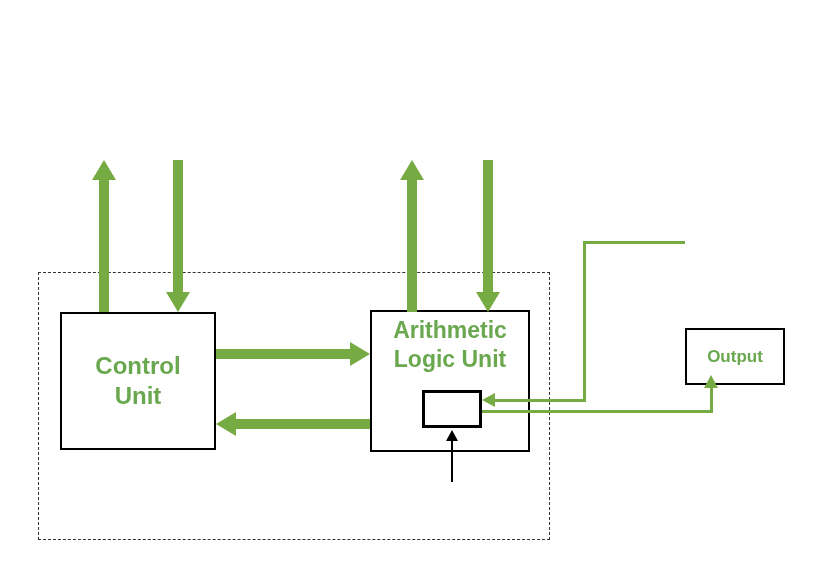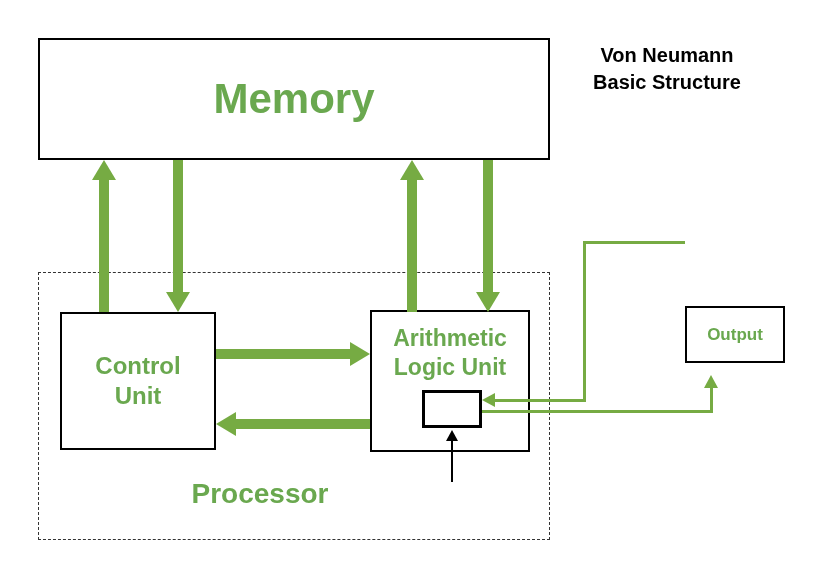--- a/index.html
+++ b/index.html
@@ -21,26 +21,26 @@
   .title{
     position:absolute;left:547px;top:42px;width:240px;text-align:center;
     color:var(--ink);font-weight:bold;font-size:20px;line-height:1.35;
   }
   .processor-region{
     position:absolute;left:38px;top:272px;width:512px;height:268px;
     border:1.5px dashed #333;box-sizing:border-box;background:transparent;
   }
   .control{left:60px;top:312px;width:156px;height:138px;font-size:24px;line-height:1.25;}
   .control span{display:inline-block;width:110px;}
-  .alu{left:370px;top:310px;width:160px;height:142px;font-size:23px;line-height:1.25;align-items:flex-start;padding-top:12px;}
+  .alu{left:370px;top:310px;width:160px;height:142px;font-size:23px;line-height:1.25;align-items:flex-start;padding-top:4px;}
   .alu span{display:inline-block;width:132px;}
   .accbox{left:422px;top:390px;width:60px;height:38px;border-width:3px;}
   .iobox{width:100px;height:57px;font-size:17px;}
   .input{left:685px;top:215px;}
-  .output{left:685px;top:306px;}
+  .output{left:685px;top:328px;}
   .lbl{position:absolute;text-align:center;color:var(--green);font-weight:bold;}
   .processor-lbl{left:110px;top:478px;width:300px;font-size:28px;}
   .accumulator-lbl{left:383px;top:486px;width:140px;font-size:19px;}
   
   .abody{position:absolute;background:var(--arrow);}
   .ahead{position:absolute;width:0;height:0;}
   .up{border-left:12px solid transparent;border-right:12px solid transparent;border-bottom:20px solid var(--arrow);}
   .down{border-left:12px solid transparent;border-right:12px solid transparent;border-top:20px solid var(--arrow);}
   .right{border-top:12px solid transparent;border-bottom:12px solid transparent;border-left:20px solid var(--arrow);}
   .left{border-top:12px solid transparent;border-bottom:12px solid transparent;border-right:20px solid var(--arrow);}
@@ -50,31 +50,23 @@
   .sleft{border-top:7px solid transparent;border-bottom:7px solid transparent;border-right:13px solid var(--arrow);}
   .sup{border-left:7px solid transparent;border-right:7px solid transparent;border-bottom:13px solid var(--arrow);}
   .bline{position:absolute;background:var(--ink);}
   .bup{position:absolute;width:0;height:0;border-left:6px solid transparent;border-right:6px solid transparent;border-bottom:11px solid var(--ink);}
 </style>
 </head>
 <body>
 
 <div class="canvas">
 
-  <div class="title">
-    <div>Von Neumann</div>
-    <div>Basic Structure</div>
-  </div>
 
   <div class="processor-region"></div>
-  <div class="lbl processor-lbl">Processor</div>
 
-  <div class="box memory">
-    <span>Memory</span>
-  </div>
 
   <div class="box control">
     <span>Control Unit</span>
   </div>
 
   <div class="box alu">
     <span>Arithmetic Logic Unit</span>
   </div>
 
 

